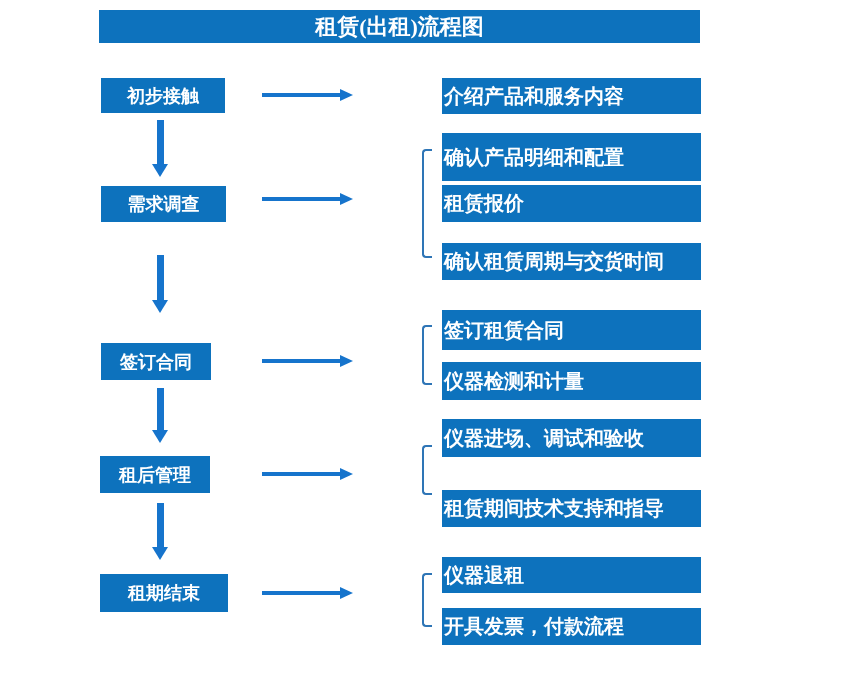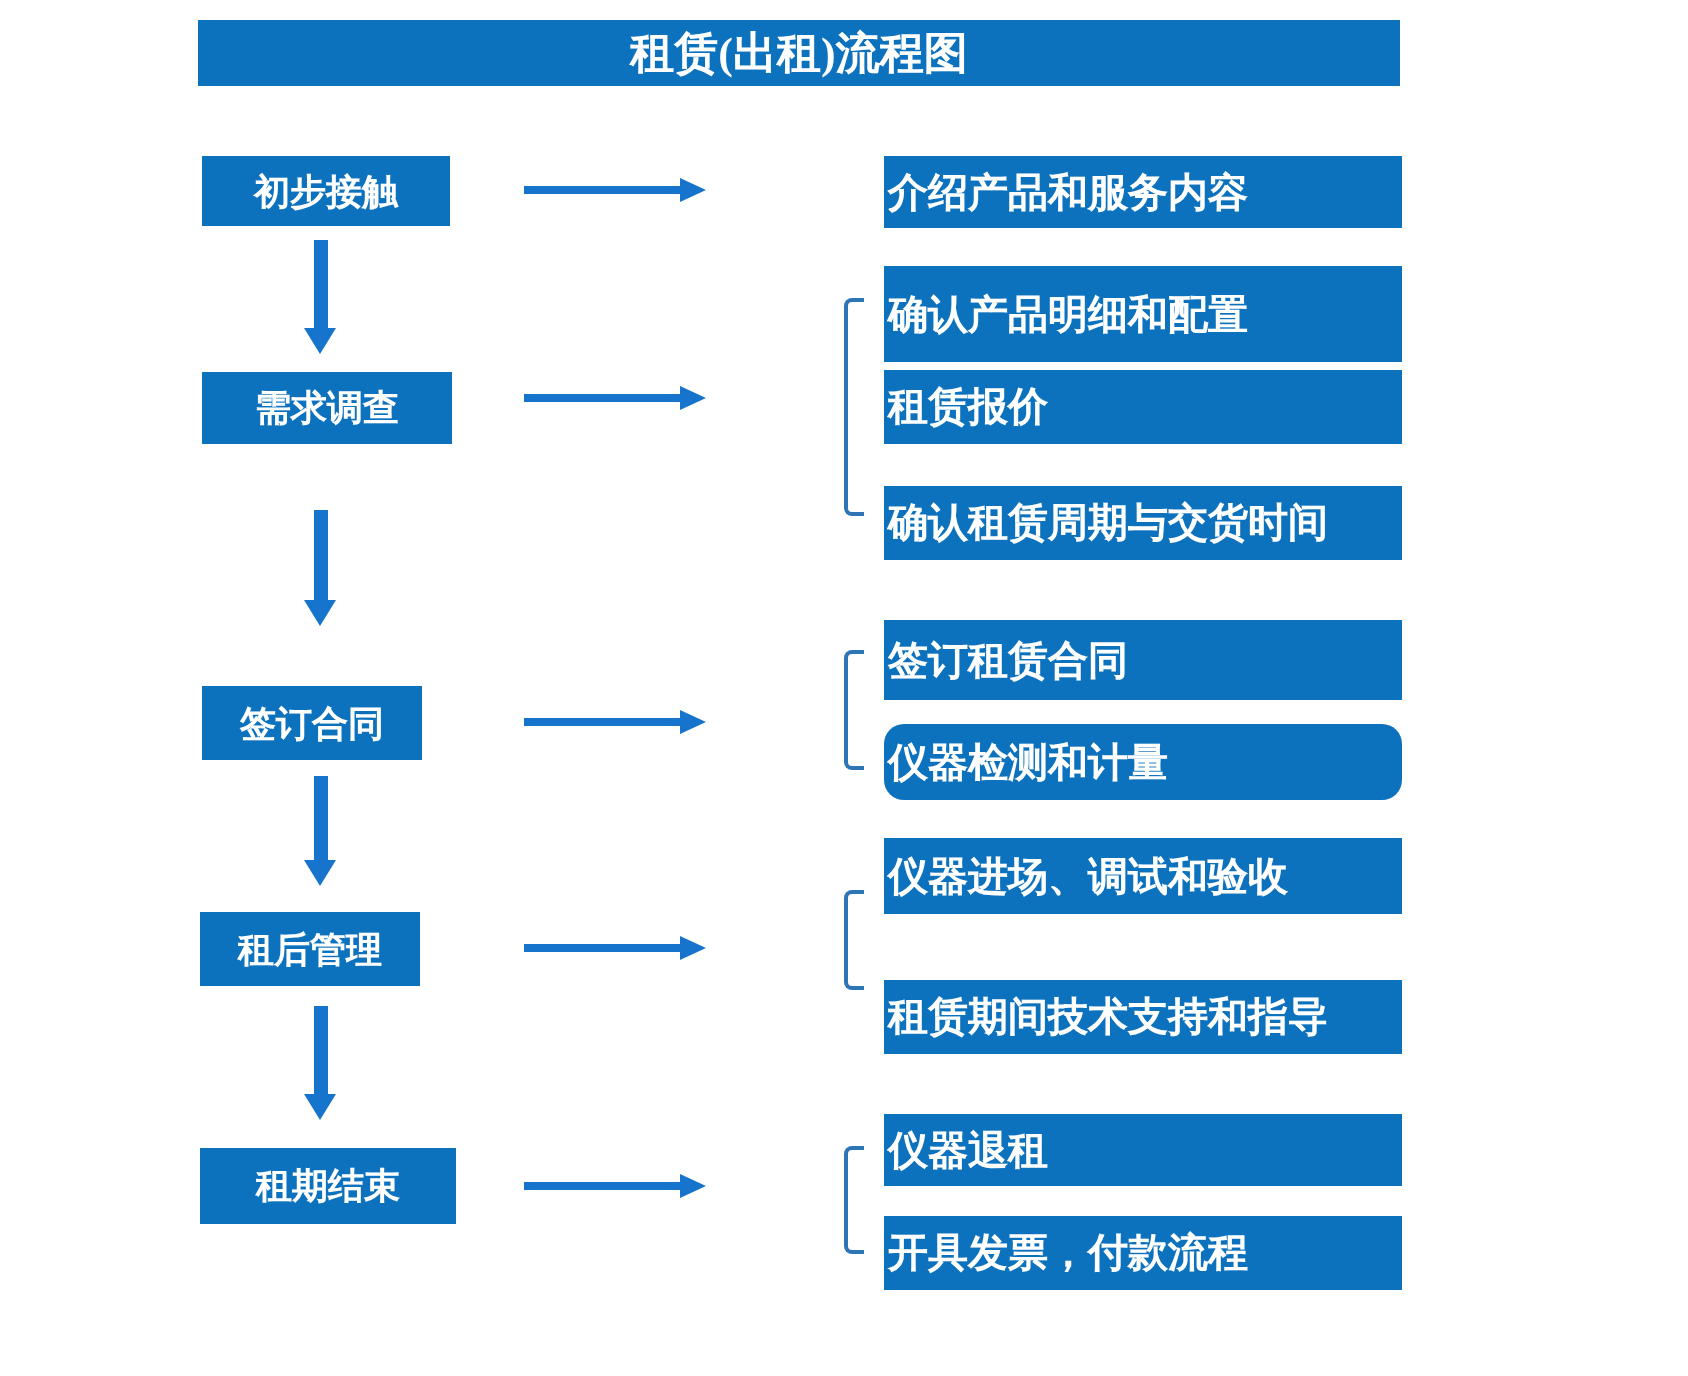--- a/index.html
+++ b/index.html
@@ -44,21 +44,21 @@
   .lb2 { left: 101px; top: 186px; width: 125px; height: 36px; }
   .lb3 { left: 101px; top: 343px; width: 110px; height: 37px; }
   .lb4 { left: 100px; top: 456px; width: 110px; height: 37px; }
   .lb5 { left: 100px; top: 574px; width: 128px; height: 38px; }
   
   .rb11 { top: 78px;  height: 36px; }
   .rb21 { top: 133px; height: 48px; }
   .rb22 { top: 185px; height: 37px; text-align: center; }
   .rb23 { top: 243px; height: 37px; }
   .rb31 { top: 310px; height: 40px; }
-  .rb32 { top: 362px; height: 38px; border-radius: 10px; }
+  .rb32 { top: 362px; height: 38px; }
   .rb41 { top: 419px; height: 38px; }
   .rb42 { top: 490px; height: 37px; }
   .rb51 { top: 557px; height: 36px; }
   .rb52 { top: 608px; height: 37px; }
   
   .harrow { position: absolute; left: 262px; width: 91px; height: 12px; }
   .harrow .stem {
     position: absolute; left: 0; top: 4px; width: 79px; height: 4px;
     background: #1674cc;
   }

